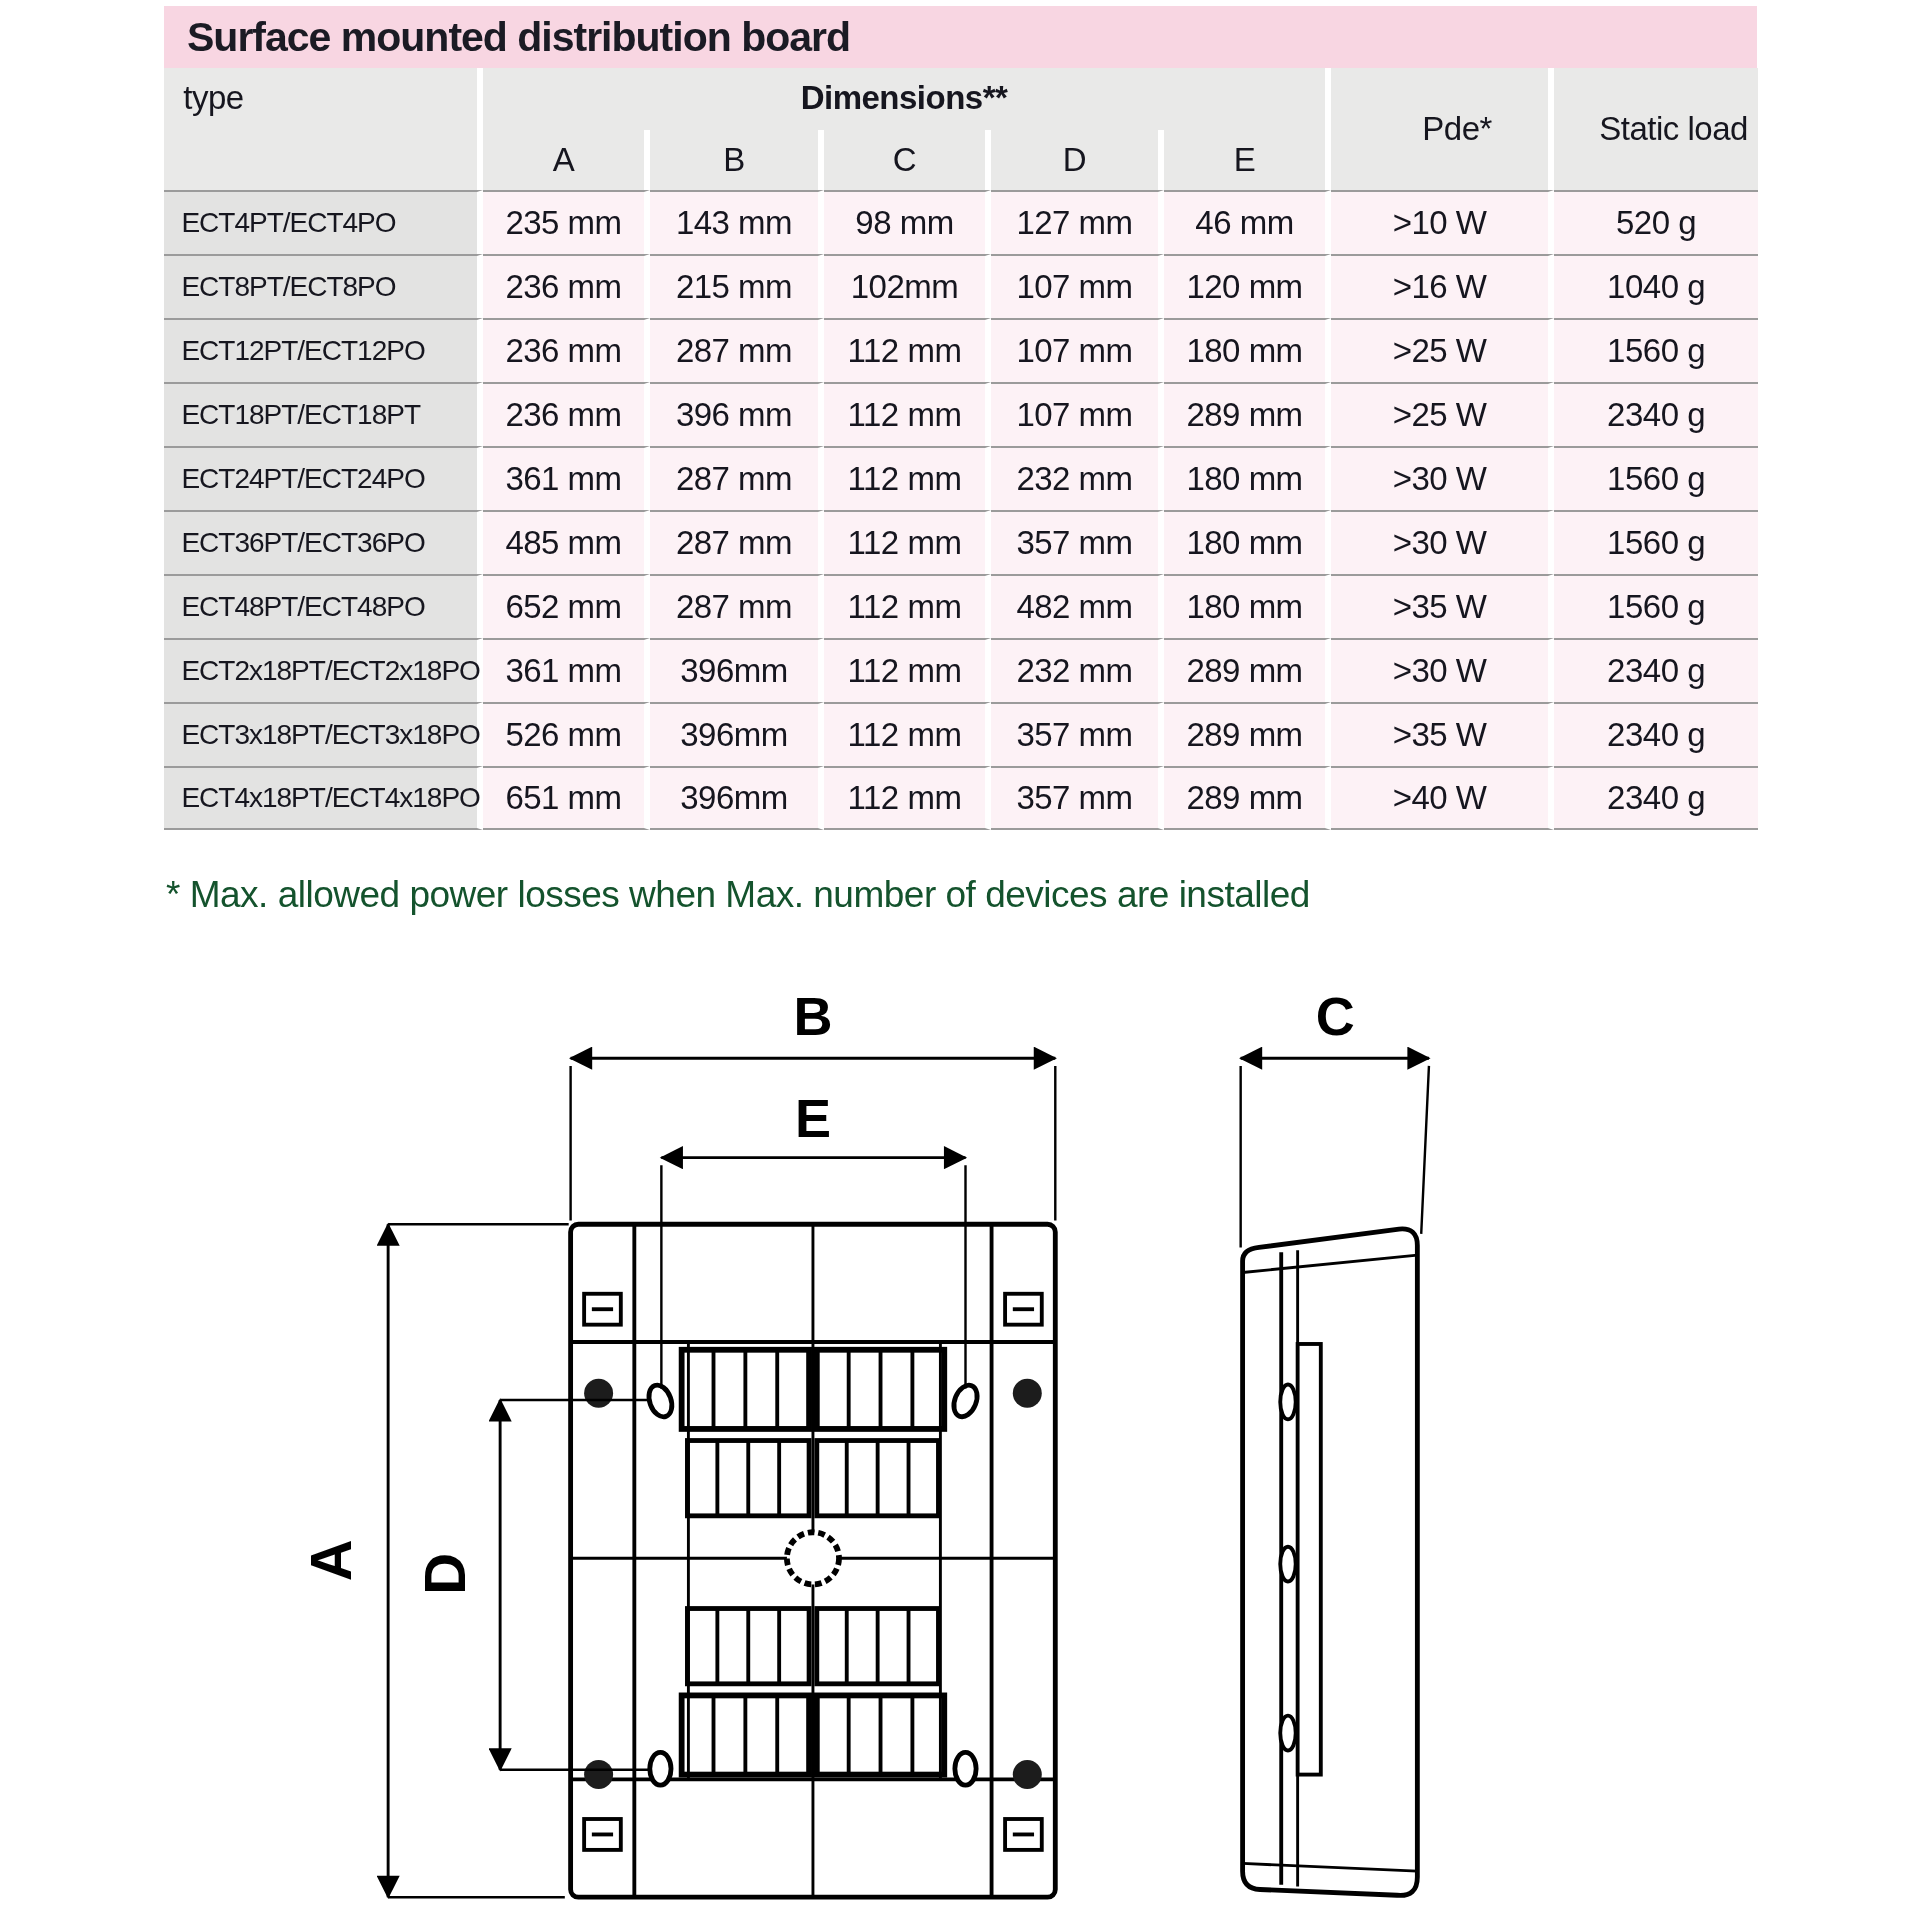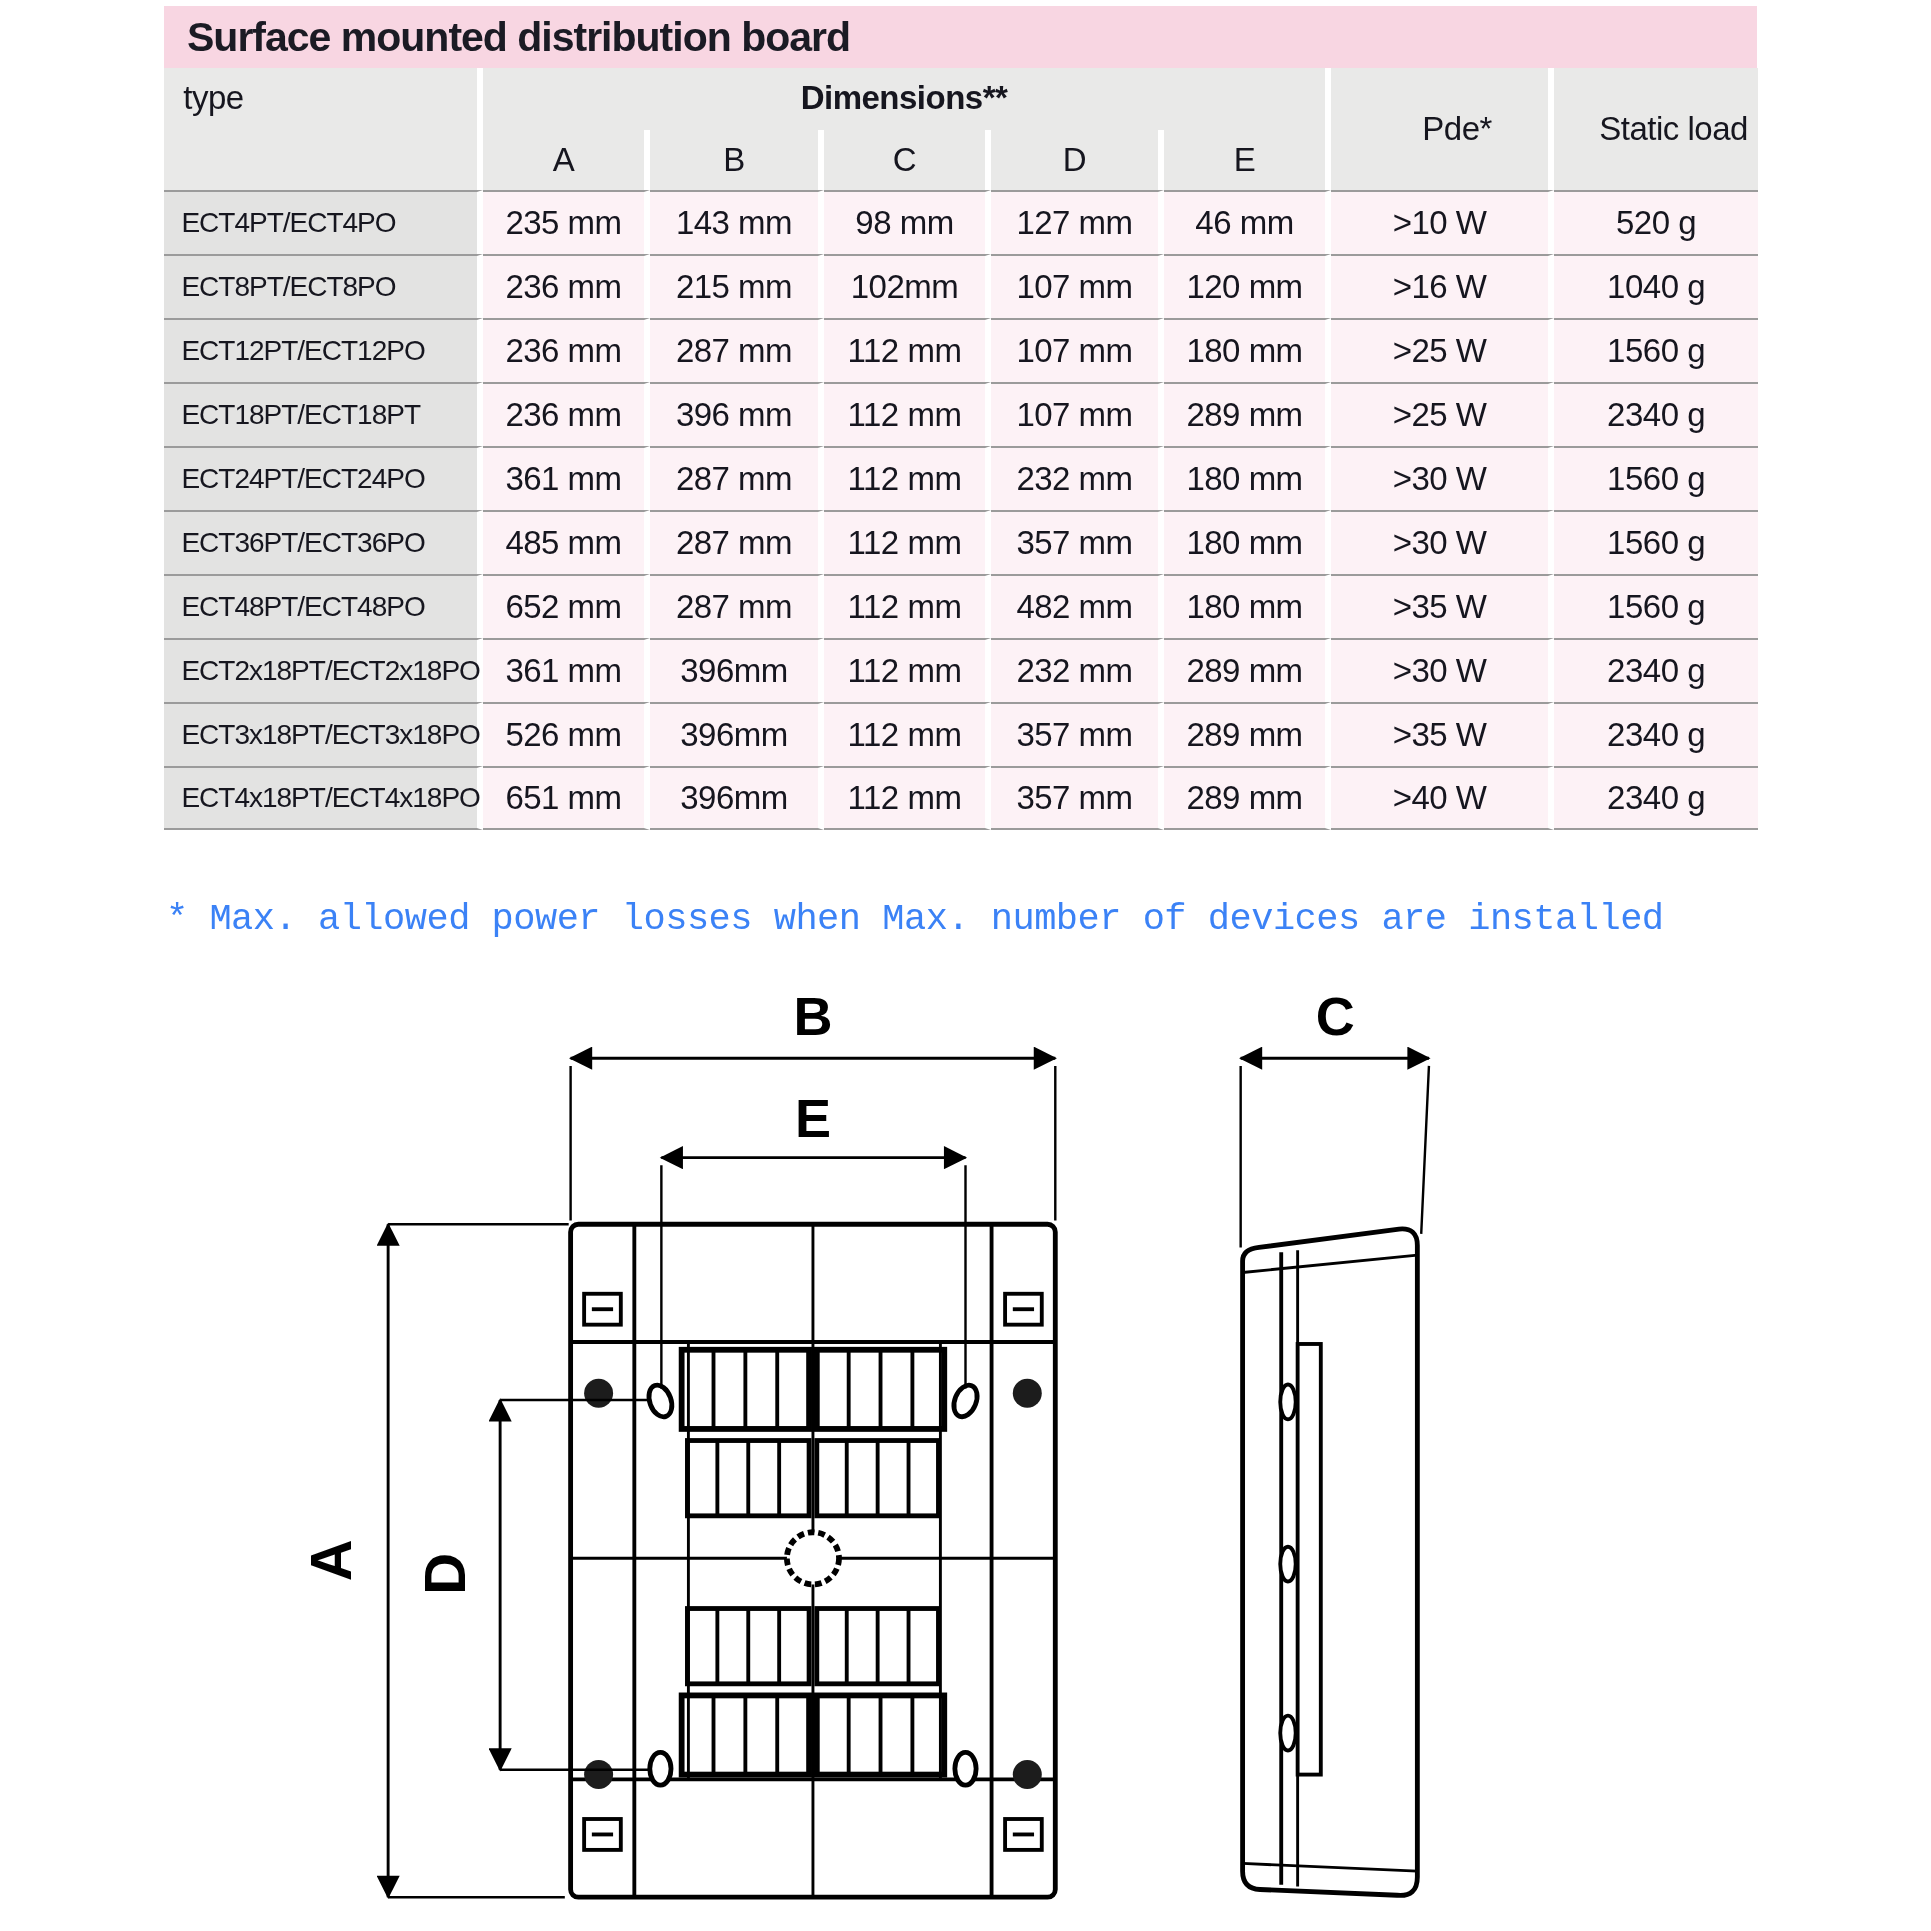--- a/index.html
+++ b/index.html
@@ -30,21 +30,21 @@
     height:64px;background:var(--row-bg);font-size:33px;text-align:center;
     vertical-align:middle;border-top:2.9px solid var(--separator);
   }
   tbody td.col-type{
     background:var(--type-col-bg);text-align:left;padding-left:17.4px;
     font-size:28px;letter-spacing:-1px;
   }
   tbody tr:last-child td{border-bottom:2.9px solid var(--separator);}
 
   
-  .footnotes{position:absolute;left:166px;top:888px;font-size:37px;letter-spacing:-0.5px;line-height:62px;color:#3b82f6;font-family:Liberation Mono, monospace;}
+  .footnotes{position:absolute;left:166px;top:864px;font-size:37px;letter-spacing:-0.5px;line-height:62px;color:#14532d;}
 
   
   svg.drawing{position:absolute;left:0;top:0;}
   .dimtext{font-family:"Liberation Sans",sans-serif;font-weight:bold;font-size:56px;fill:#000;}
 </style>
 </head>
 <body>
 
 <div class="sheet">
 

